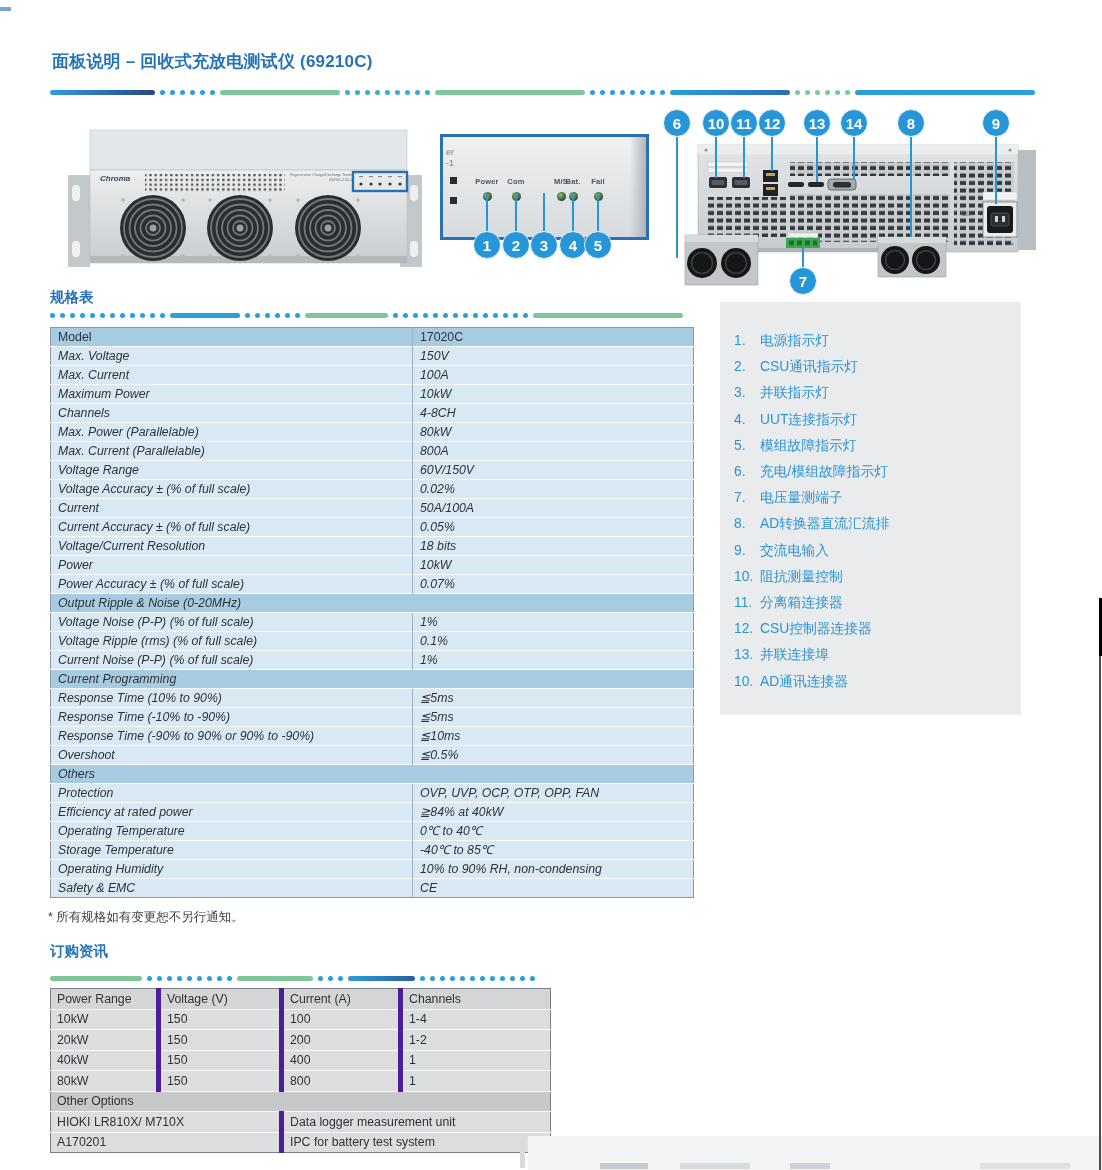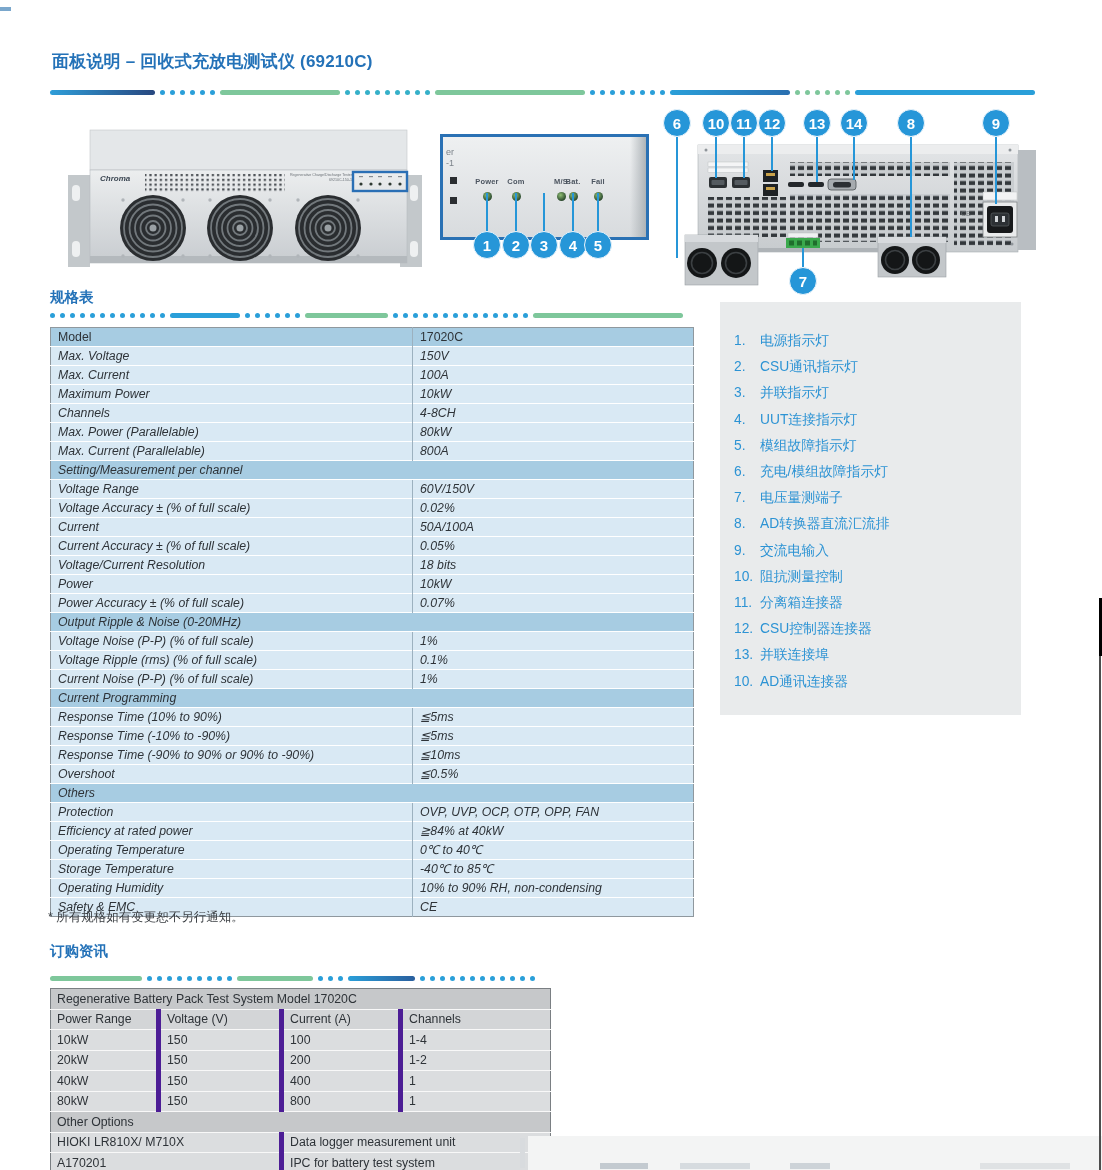--- a/index.html
+++ b/index.html
@@ -412,23 +412,20 @@
           <td class="v">4-8CH</td>
         </tr>
         <tr>
           <td>Max. Power (Parallelable)</td>
           <td class="v">80kW</td>
         </tr>
         <tr>
           <td>Max. Current (Parallelable)</td>
           <td class="v">800A</td>
         </tr>
-        <tr class="sec">
-          <td colspan="2">Setting/Measurement per channel</td>
-        </tr>
         <tr>
           <td>Voltage Range</td>
           <td class="v">60V/150V</td>
         </tr>
         <tr>
           <td>Voltage Accuracy ± (% of full scale)</td>
           <td class="v">0.02%</td>
         </tr>
         <tr>
           <td>Current</td>
@@ -567,23 +564,20 @@
   </div>
 
   <table id="order-table">
     <colgroup>
         <col style="width:108px">
         <col style="width:123px">
         <col style="width:119px">
         <col style="width:150px">
       </colgroup>
     <tbody>
-        <tr class="osec">
-          <td colspan="4">Regenerative Battery Pack Test System Model 17020C</td>
-        </tr>
         <tr class="ohdr">
           <td>Power Range</td>
           <td>Voltage (V)</td>
           <td>Current (A)</td>
           <td>Channels</td>
         </tr>
         <tr>
           <td>10kW</td>
           <td>150</td>
           <td>100</td>

